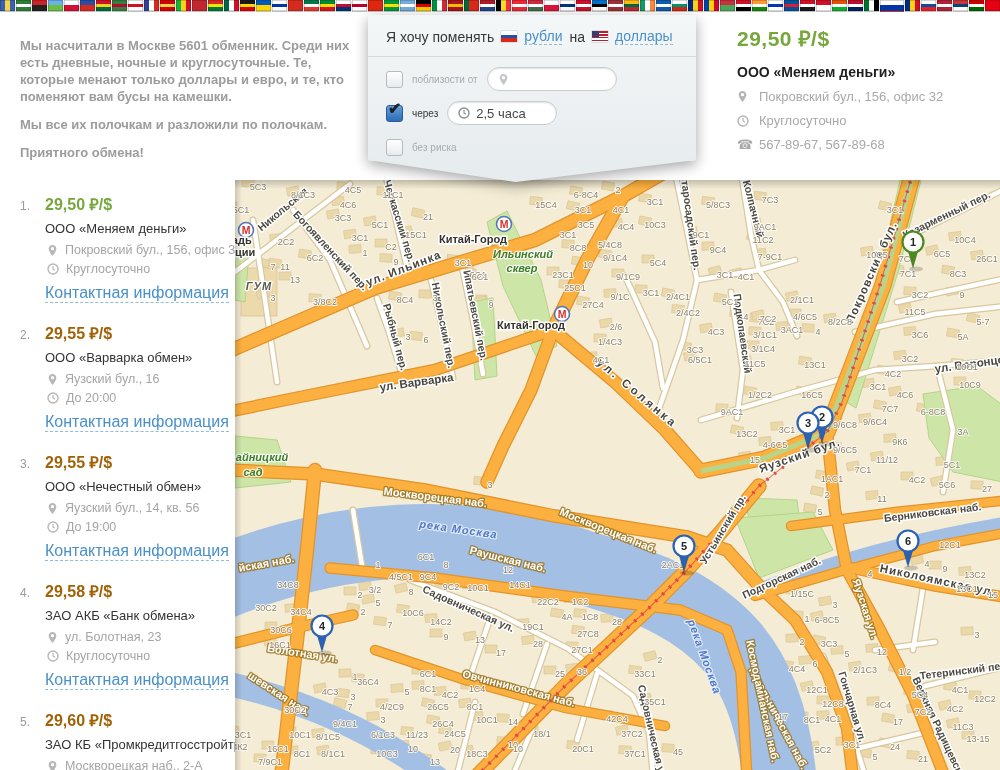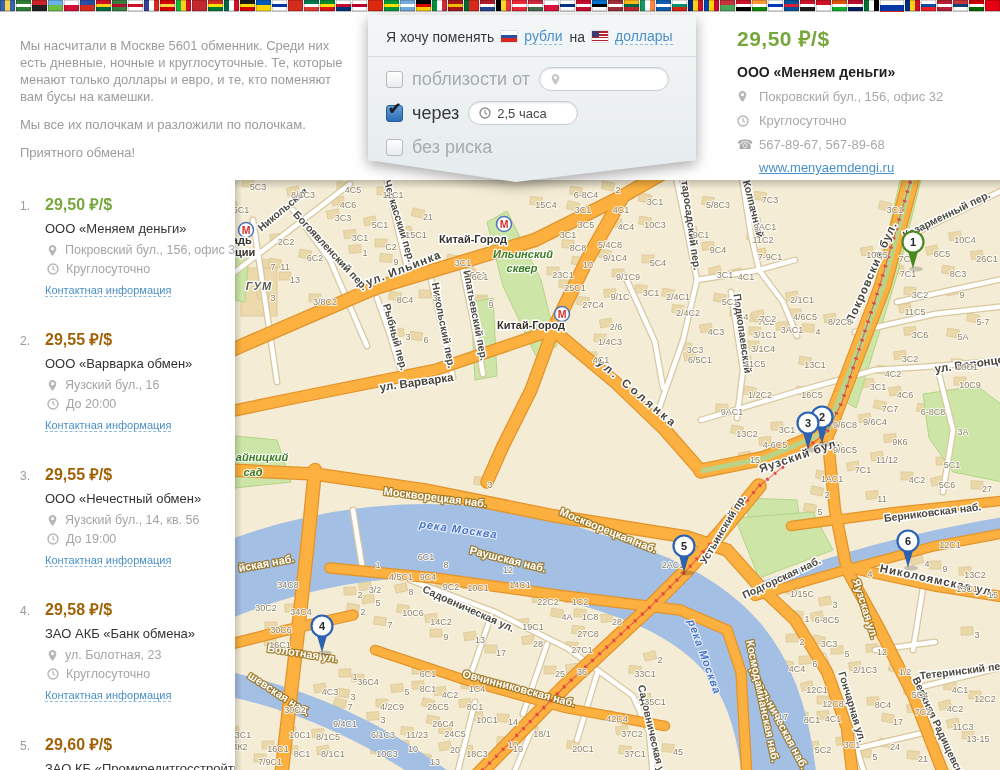--- a/index.html
+++ b/index.html
@@ -8,34 +8,34 @@
 
   
   .flags-bar{position:absolute;top:0;left:0;width:1000px;height:17px;display:flex;align-items:flex-start;overflow:hidden;background:#fff;}
   .flag{width:15px;height:11px;margin-right:1px;flex:0 0 auto;box-shadow:0 0 0 0.5px rgba(0,0,0,.35) inset,0 1px 1px rgba(0,0,0,.25);}
   .flag.big{width:24px;height:16px;}
 
   
   .top-area{position:absolute;top:12px;left:0;width:1000px;height:168px;background:#fff;}
   .intro{position:absolute;left:20px;top:14px;width:330px;}
   .intro h1{margin:0;font-size:18px;font-weight:bold;color:#2d2d2d;}
-  .intro p{margin:11px 0 0 0;font-size:13px;line-height:17px;color:#9c9c9c;}
+  .intro p{margin:11px 0 0 0;font-size:13px;line-height:17px;color:#9c9c9c;font-weight:bold;}
 
   
   .panel-wrap{position:absolute;left:368px;top:15px;width:328px;z-index:30;filter:drop-shadow(0 4px 7px rgba(0,0,0,.35));}
   .panel{position:relative;width:328px;height:146px;background:linear-gradient(#f4f7f8,#e7ecee);border-radius:3px;}
   .panel-tail{position:absolute;top:100%;left:0;width:328px;height:22px;margin-top:-1px;background:#e7ecee;
               clip-path:polygon(0 0,100% 0,45% 100%);}
   .p-row1{display:flex;align-items:center;gap:7px;padding:13px 0 0 18px;font-size:14px;color:#36393b;}
   .p-sep{margin:11px 0 0 0;border-top:1px solid #d4dadd;}
   .p-opt{display:flex;align-items:center;gap:9px;padding:10px 0 0 18px;height:24px;}
   .cb{position:relative;width:15px;height:15px;border:1px solid #b5bbbe;border-radius:3px;background:linear-gradient(#ffffff,#e8ebed);flex:0 0 auto;cursor:pointer;}
   .cb.on{background:linear-gradient(#62a0da,#2e6cb5);border-color:#2a5c9c;}
   .cb.on .chk{position:absolute;top:-7px;left:1px;font-size:16px;font-weight:bold;color:#1d2126;}
-  .opt-label{font-size:18px;color:#a6acaf;}
+  .opt-label{font-size:10px;color:#a6acaf;}
   .opt-label.dark{color:#36393b;}
   .pill{display:inline-flex;align-items:center;gap:6px;height:24px;padding:0 10px;border:1px solid #c8cdd0;border-radius:13px;
         background:#fff;box-shadow:inset 0 1px 2px rgba(0,0,0,.12);font-size:13px;color:#45484a;min-width:110px;box-sizing:border-box;}
   .pill.empty{min-width:130px;}
   .flag-mini{position:relative;width:16px;height:11px;box-shadow:0 0 1px rgba(0,0,0,.5);flex:0 0 auto;}
   .flag-ru{background:linear-gradient(#fff 33%,#2a4fa2 33% 66%,#d52b1e 66%);}
   .flag-us{background:repeating-linear-gradient(180deg,#b22234 0 1.5px,#fff 1.5px 3px);}
   .flag-us::after{content:"";position:absolute;top:0;left:0;width:7px;height:6px;background:#3c3b6e;}
   a.dashed{color:#4a90c9;text-decoration:none;border-bottom:1px dashed #8fbbdd;cursor:pointer;}
 
@@ -51,21 +51,21 @@
   
   .offers{position:absolute;left:0;top:180px;width:235px;height:590px;background:#fff;overflow:hidden;padding-top:13px;box-sizing:border-box;z-index:10;}
   .offer{margin:0 0 19px 0;white-space:nowrap;overflow:hidden;}
   .o-head{display:flex;align-items:baseline;}
   .o-num{width:25px;padding-left:20px;font-size:12px;color:#9b9b9b;flex:0 0 auto;}
   .o-rate{font-size:16px;font-weight:bold;color:#a16207;}
   .o-rate.green{color:#76a73c;}
   .o-name{margin:6px 0 0 45px;font-size:13px;color:#333;}
   .o-row{display:flex;align-items:center;gap:7px;margin:7px 0 0 47px;font-size:12.5px;color:#a5a5a5;}
   .o-row.t2{margin-top:5px;}
-  .o-link{display:inline-block;margin:8px 0 12px 45px;font-size:11px;}
+  .o-link{display:inline-block;margin:8px 0 0 45px;font-size:16px;}
 
   
   .map-box{position:absolute;left:235px;top:180px;width:765px;height:590px;}
   svg{display:block;overflow:hidden;}
   #map-svg text{font-family:"Liberation Sans",sans-serif;text-anchor:middle;paint-order:stroke;stroke-linejoin:round;}
   .lm-d{font-size:10.5px;font-weight:bold;fill:#4c4a40;stroke:#fff;stroke-width:3px;}
   .lm-d2{font-size:11.5px;font-weight:bold;fill:#47453c;stroke:#fff;stroke-width:3px;}
   .lm-w{font-size:11px;font-weight:bold;fill:#ffffff;stroke:#9a7420;stroke-width:2.6px;stroke-opacity:.85;}
   .lm-wa{font-size:11px;font-weight:bold;font-style:italic;fill:#4f78c6;stroke:#e8f0fa;stroke-width:2.4px;stroke-opacity:.9;}
   .lm-pk{font-size:11px;font-weight:bold;font-style:italic;fill:#3e7d2a;stroke:#fff;stroke-width:2.4px;stroke-opacity:.8;}
@@ -170,21 +170,20 @@
               <circle cx="6" cy="6" r="5" fill="none" stroke="#b5b5b5" stroke-width="1.4"></circle>
               <path d="M6 3v3l2 1.2" stroke="#b5b5b5" stroke-width="1.2" fill="none"></path>
             </svg>
           </span>
         <span>Круглосуточно</span>
         </div>
       <div class="inforow">
           <span class="ic">☎</span>
         <span>567-89-67, 567-89-68</span>
         </div>
-      <div class="site"><a>www.menyaemdengi.ru</a></div>
     </div>
   </div>
 
   <div class="panel-wrap">
     <div class="panel">
       <div class="p-row1">
         <span>Я хочу поменять</span>
         <span class="flag-mini flag-ru"></span>
         <a class="dashed">рубли</a>
         <span>на</span>

